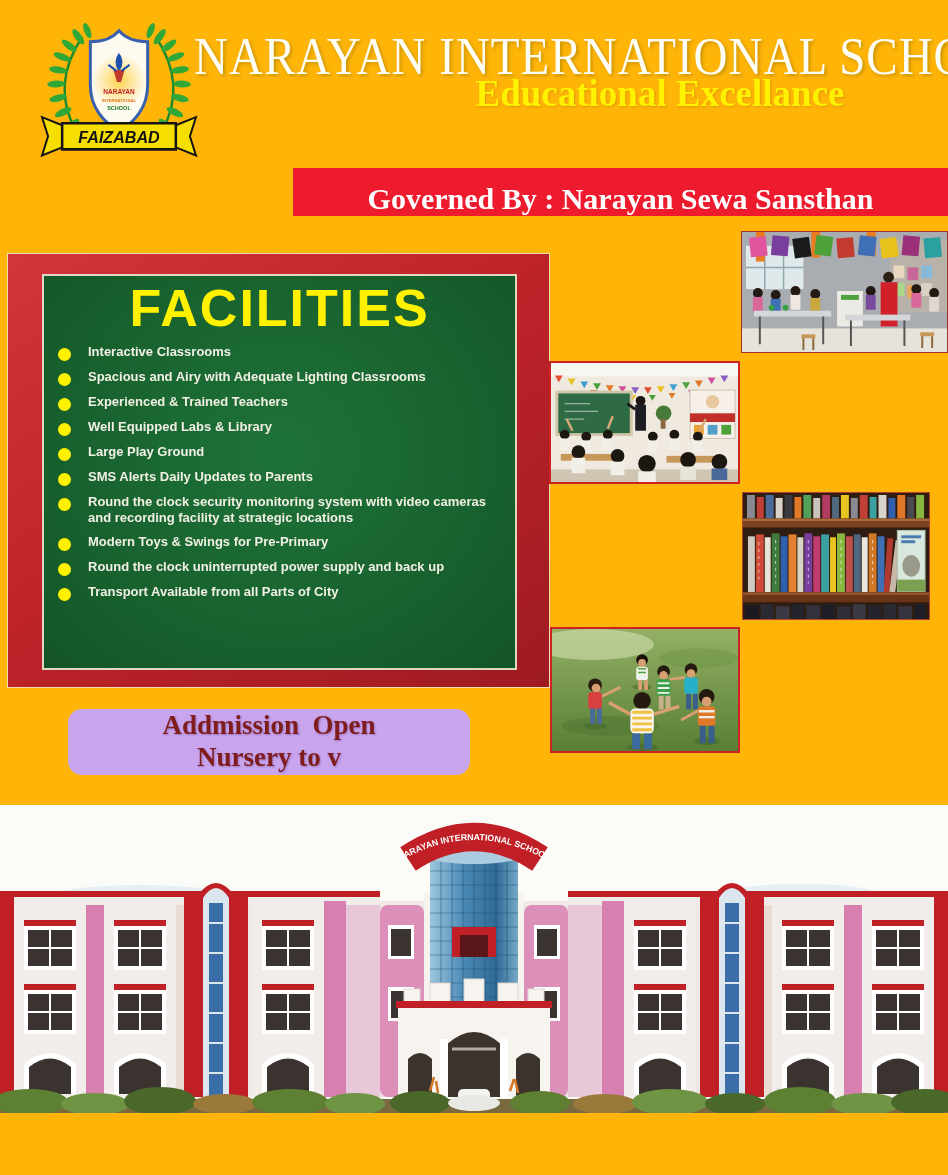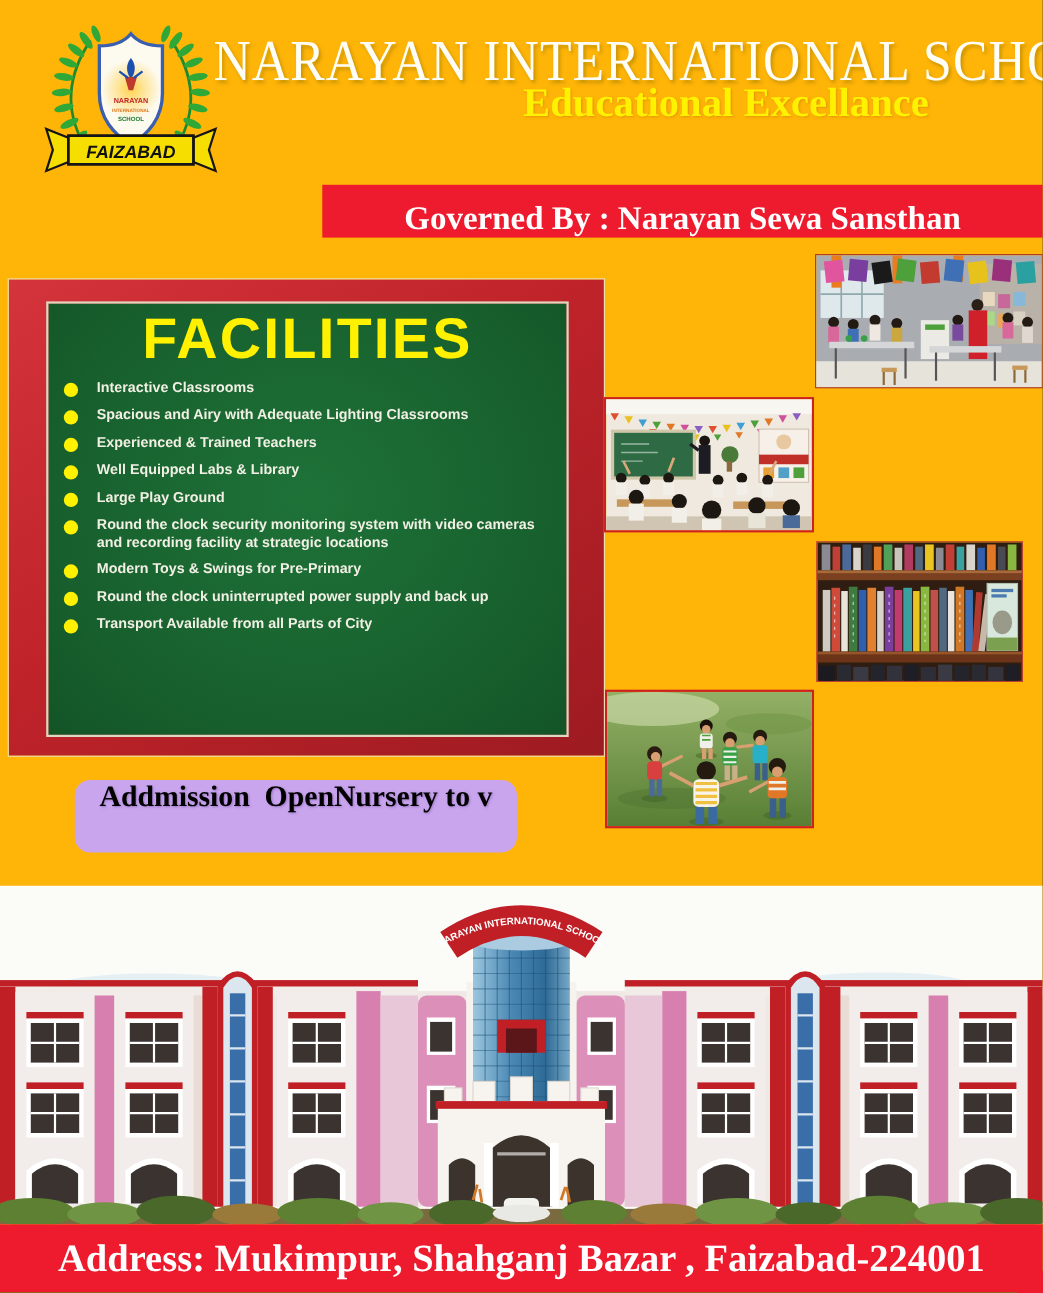--- a/index.html
+++ b/index.html
@@ -59,22 +59,22 @@
   .photo{position:absolute;box-sizing:border-box;}
   .photo svg{display:block;width:100%;height:100%;}
   .photo-art{left:741px;top:231px;width:207px;height:122px;border:1px solid #a83030;}
   .photo-class{left:549px;top:361px;width:191px;height:123px;border:2px solid #cc2222;}
   .photo-library{left:742px;top:492px;width:188px;height:128px;border:1px solid #b84030;}
   .photo-kids{left:550px;top:627px;width:190px;height:126px;border:2px solid #cc2222;}
   
   .admission{
     position:absolute;left:68px;top:709px;width:402px;height:66px;
     background:#C9A5EE;border-radius:14px;
-    display:flex;flex-direction:row;justify-content:center;
-    text-align:center;color:#000000;
+    display:flex;flex-direction:column;justify-content:center;
+    text-align:center;color:#7f1d1d;
     font-family:"Liberation Serif",serif;font-weight:bold;font-size:27px;line-height:1.18;
     text-shadow:1px 1px 2px rgba(120,80,160,.55);
   }
   .adm-line{white-space:pre-wrap;}
   
   .building{position:absolute;left:0;top:805px;width:948px;height:308px;}
   .building svg{display:block;width:100%;height:100%;}
   
   .footer{
     position:absolute;left:0;top:1113px;width:948px;height:62px;background:#ED1B2D;
@@ -162,20 +162,24 @@
           <li>
             <span class="bullet"></span>
             <span class="fac-text">Well Equipped Labs &amp; Library</span>
           </li>
 
           <li>
             <span class="bullet"></span>
             <span class="fac-text">Large Play Ground</span>
           </li>
 
+          <li>
+            <span class="bullet"></span>
+            <span class="fac-text">SMS Alerts Daily Updates to Parents</span>
+          </li>
 
           <li>
             <span class="bullet"></span>
             <span class="fac-text">Round the clock security monitoring system with video cameras and recording facility at strategic locations</span>
           </li>
 
           <li>
             <span class="bullet"></span>
             <span class="fac-text">Modern Toys &amp; Swings for Pre-Primary</span>
           </li>
@@ -558,17 +562,14 @@
       <ellipse cx="735" cy="299" rx="30" ry="11" fill="#49682a"></ellipse>
       <ellipse cx="800" cy="296" rx="36" ry="14" fill="#5d8032"></ellipse>
       <ellipse cx="865" cy="299" rx="34" ry="11" fill="#6f9444"></ellipse>
       <ellipse cx="925" cy="297" rx="34" ry="13" fill="#49682a"></ellipse>
       <path d="M430,286 l4,-14 M438,288 l-2,-12 M510,286 l4,-12 M518,288 l-3,-14" stroke="#d07828" stroke-width="2.5"></path>
       <rect x="458" y="284" width="32" height="12" rx="5" fill="#f2f2ee"></rect>
       <ellipse cx="474" cy="298" rx="26" ry="8" fill="#e8e8e4"></ellipse>
     </svg>
   </div>
 
-  <div class="footer">
-    <span>Address: Mukimpur, Shahganj Bazar , Faizabad-224001</span>
-  </div>
 
 </div>
 
 </body></html>

